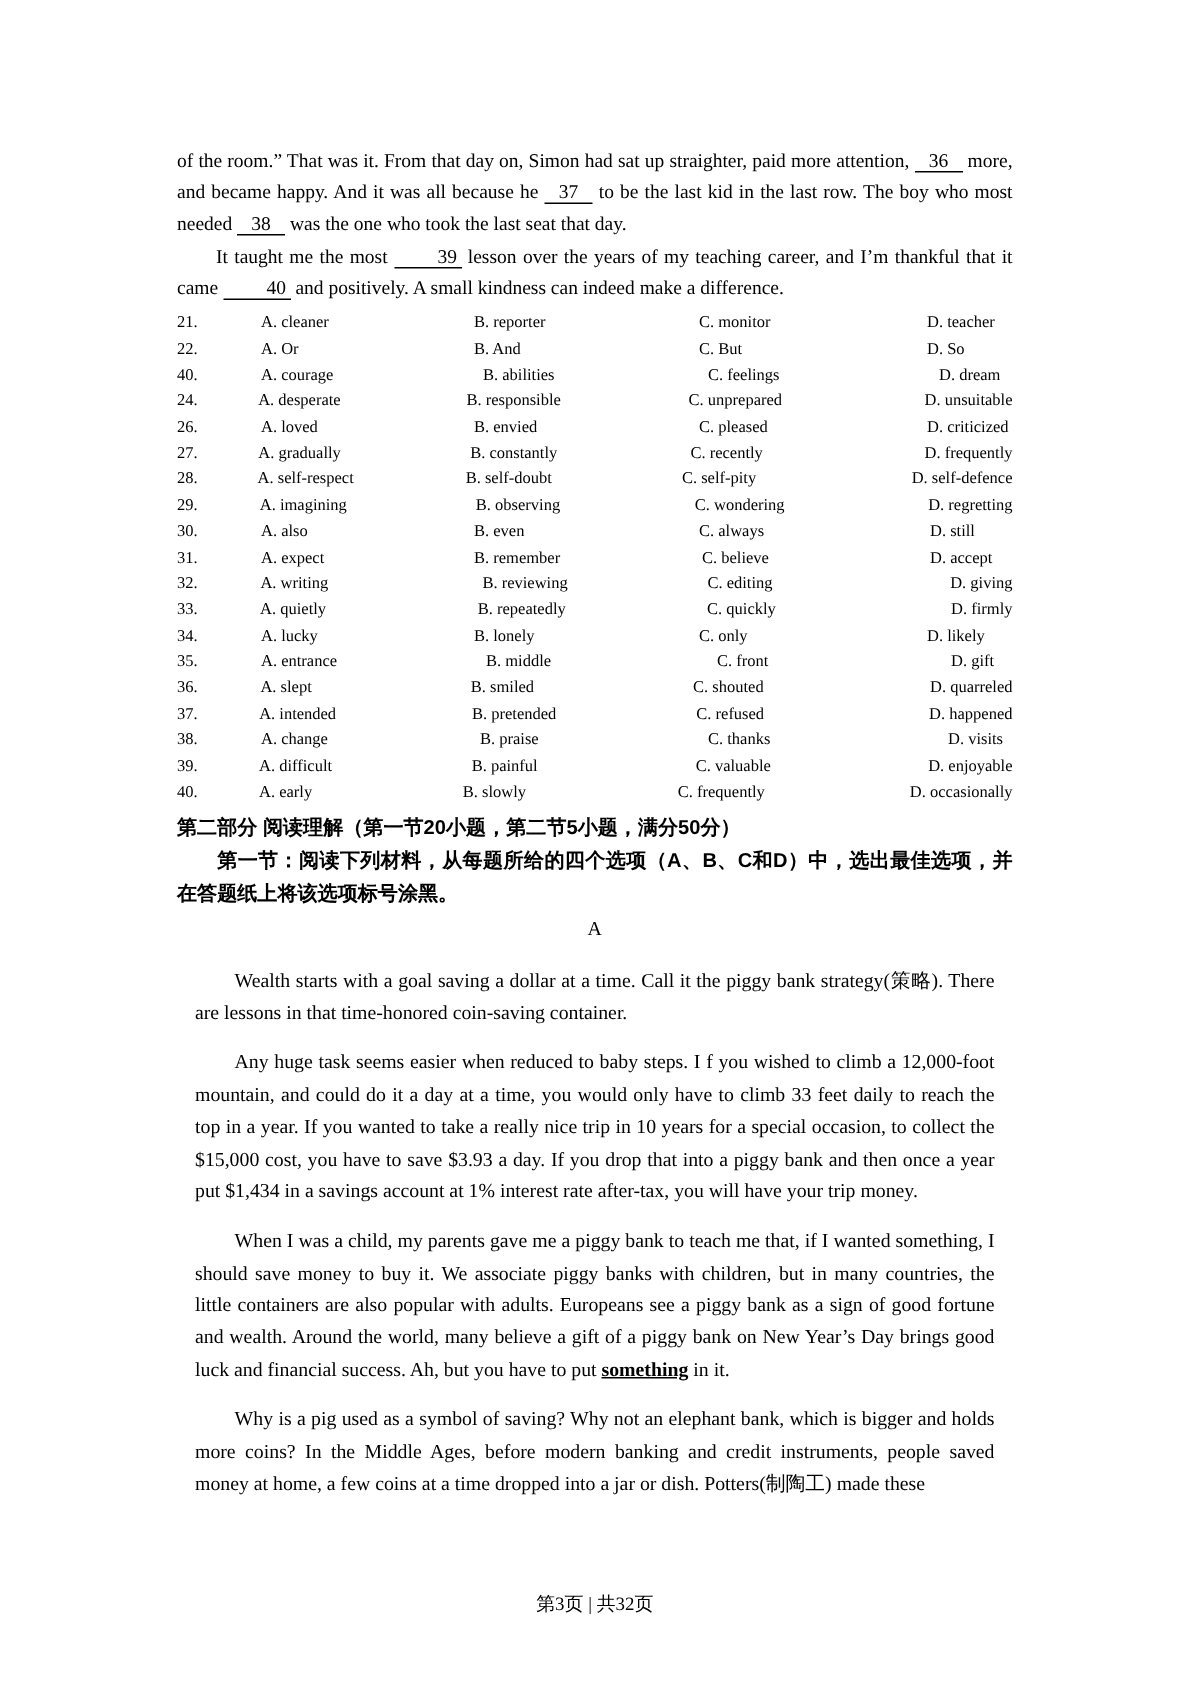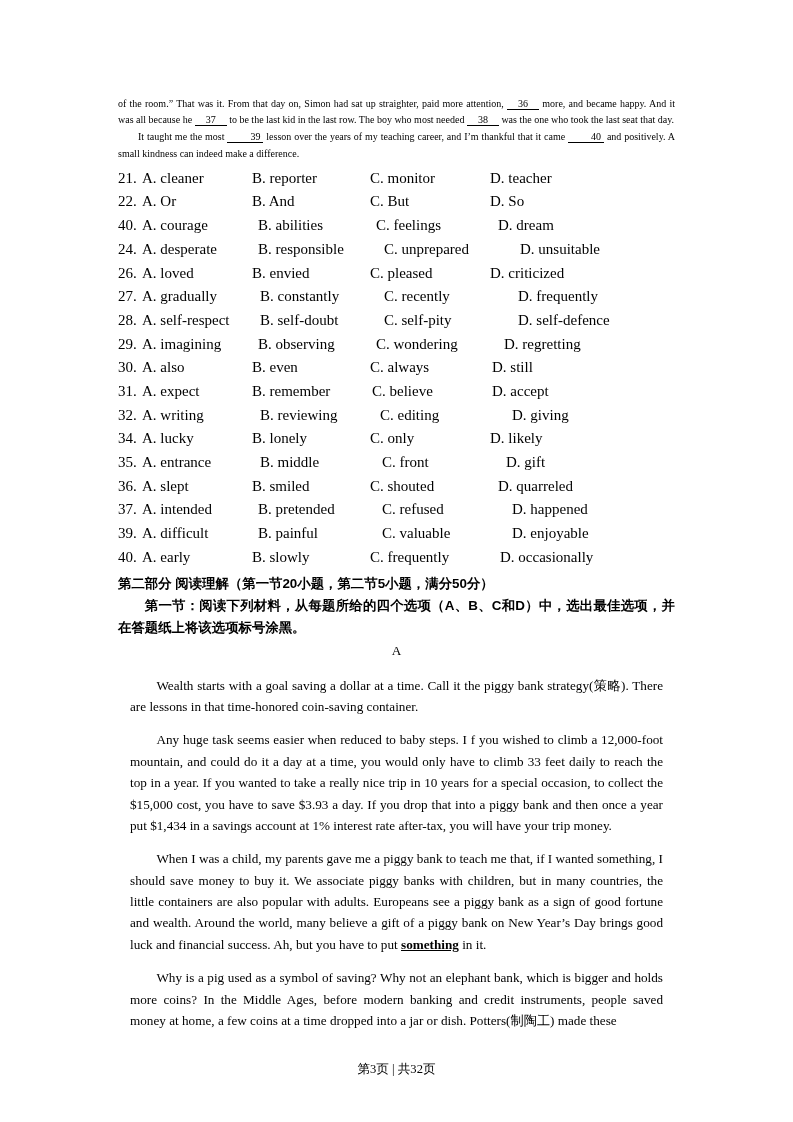--- a/index.html
+++ b/index.html
@@ -11,39 +11,40 @@
     position:relative;
   }
   .page{
     position:absolute;
     left:0;top:0;
     width:793px;height:1122px;
     box-sizing:border-box;
     padding:96px 118px 0 118px;
   }
   .cloze-para{
-    font-size:10px;
+    font-size:13px;
     line-height:1.62;
     text-align:justify;
     margin:0 0 1px 0;
   }
   .indent{ text-indent:2em; }
   .blank{
     display:inline-block;
     min-width:26px;
     text-align:center;
     border-bottom:1px solid #000;
     padding:0 3px;
     line-height:1.1;
   }
   .opt-row{
-    font-size:15px;
+    font-size:11px;
     line-height:1.58;
     white-space:nowrap;
     display:flex;
+    gap:32px;
   }
   .opt-row .num{ width:24px; }
   .opt-row .o{ display:inline-block; }
   .sec-head{
     font-family:"Liberation Sans", sans-serif;
     font-weight:bold;
     font-size:13.4px;
     line-height:1.6;
     margin-top:4px;
   }
@@ -185,20 +186,27 @@
     </div>
 
     <div class="opt-row">
       <span class="num">32.</span>
       <span class="o" style="width:118px">A. writing</span>
       <span class="o" style="width:120px">B. reviewing</span>
       <span class="o" style="width:132px">C. editing</span>
       <span class="o">D. giving</span>
     </div>
 
+    <div class="opt-row">
+      <span class="num">33.</span>
+      <span class="o" style="width:116px">A. quietly</span>
+      <span class="o" style="width:124px">B. repeatedly</span>
+      <span class="o" style="width:134px">C. quickly</span>
+      <span class="o">D. firmly</span>
+    </div>
 
     <div class="opt-row">
       <span class="num">34.</span>
       <span class="o" style="width:110px">A. lucky</span>
       <span class="o" style="width:118px">B. lonely</span>
       <span class="o" style="width:120px">C. only</span>
       <span class="o">D. likely</span>
     </div>
 
     <div class="opt-row">
@@ -218,20 +226,27 @@
     </div>
 
     <div class="opt-row">
       <span class="num">37.</span>
       <span class="o" style="width:116px">A. intended</span>
       <span class="o" style="width:124px">B. pretended</span>
       <span class="o" style="width:130px">C. refused</span>
       <span class="o">D. happened</span>
     </div>
 
+    <div class="opt-row">
+      <span class="num">38.</span>
+      <span class="o" style="width:114px">A. change</span>
+      <span class="o" style="width:120px">B. praise</span>
+      <span class="o" style="width:128px">C. thanks</span>
+      <span class="o">D. visits</span>
+    </div>
 
     <div class="opt-row">
       <span class="num">39.</span>
       <span class="o" style="width:116px">A. difficult</span>
       <span class="o" style="width:124px">B. painful</span>
       <span class="o" style="width:130px">C. valuable</span>
       <span class="o">D. enjoyable</span>
     </div>
 
     <div class="opt-row">

